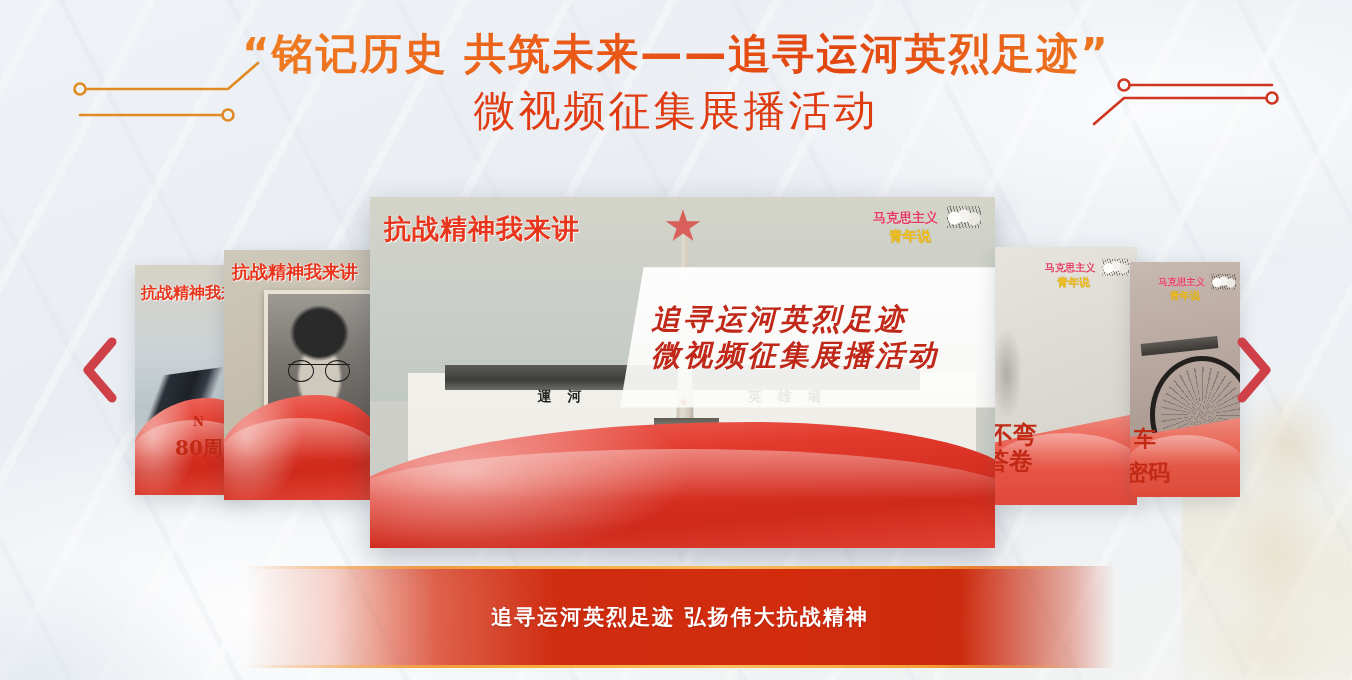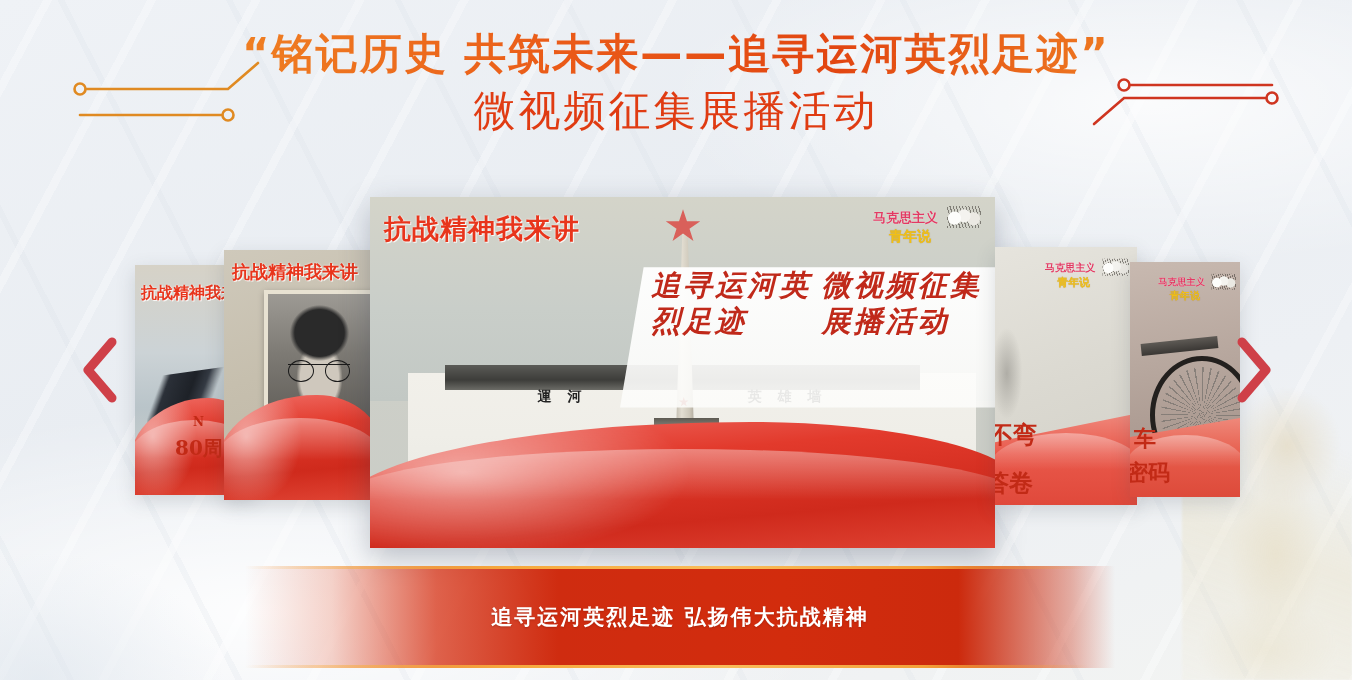--- a/index.html
+++ b/index.html
@@ -131,21 +131,21 @@
   #card-3 .star{position:absolute;left:47.2%;top:3.5%;width:36px;height:34px;
     background:#d9605a;
     clip-path:polygon(50% 0,61% 35%,98% 35%,68% 57%,79% 93%,50% 71%,21% 93%,32% 57%,2% 35%,39% 35%);
     box-shadow:0 1px 2px rgba(0,0,0,.2);}
   #card-3 .star-sm{position:absolute;left:49.4%;top:57%;width:10px;height:10px;background:#b73a33;
     clip-path:polygon(50% 0,61% 35%,98% 35%,68% 57%,79% 93%,50% 71%,21% 93%,32% 57%,2% 35%,39% 35%);}
   #card-3 .banner{position:absolute;left:40%;top:20%;width:58%;height:40%;
     background:linear-gradient(180deg,rgba(255,255,255,.96),rgba(252,252,250,.9));
     clip-path:polygon(6% 0,100% 0,100% 100%,0 100%);
     box-shadow:0 2px 10px rgba(0,0,0,.08);
-    display:flex;flex-direction:row;justify-content:center;padding-left:5%;}
+    display:flex;flex-direction:column;justify-content:center;padding-left:5%;}
   #card-3 .banner .bl{font-size:29px;font-weight:800;color:#c0291a;line-height:1.25;letter-spacing:3px;
     font-family:"DejaVu Serif","Liberation Serif",serif;font-style:italic;
     text-shadow:0 1px 0 rgba(255,255,255,.6);}
   #card-3 .ribbon{height:36%;}
   
   #card-4{left:995px;top:62px;width:142px;height:258px;}
   #card-4 .wall{position:absolute;inset:0;background:linear-gradient(160deg,#e6e4dd 0%,#dbd9d1 50%,#d2d0c7 100%);}
   #card-4 .shadow{position:absolute;left:-2%;top:28%;width:26%;height:42%;
     background:radial-gradient(ellipse 60% 60% at 40% 50%, rgba(120,118,112,.45), rgba(120,118,112,0) 70%);}
   #card-4 .ribbon{height:36%;border-radius:0;clip-path:polygon(0 34%,100% 0,100% 100%,0 100%);
@@ -275,21 +275,21 @@
   <div class="card" id="card-4">
     <div class="wall"></div>
     <div class="shadow"></div>
     <div class="logo" style="right:8px;top:14px;transform:scale(.78);transform-origin:top right;">
       <div class="faces"></div>
       <div class="l1">马克思主义</div>
       <div class="l2">青年说</div>
     </div>
     <div class="ribbon"></div>
     <div class="card-caption" style="left:-6px;top:172px;font-size:24px;">不弯</div>
-    <div class="card-caption" style="left:-10px;top:220px;font-size:24px;">答卷</div>
+    <div class="card-caption" style="left:-10px;top:198px;font-size:24px;">答卷</div>
   </div>
 
   <div class="card" id="card-5">
     <div class="room"></div>
     <div class="rack"></div>
     <div class="wheel"></div>
     <div class="logo" style="right:4px;top:14px;transform:scale(.72);transform-origin:top right;">
       <div class="faces"></div>
       <div class="l1">马克思主义</div>
       <div class="l2">青年说</div>

